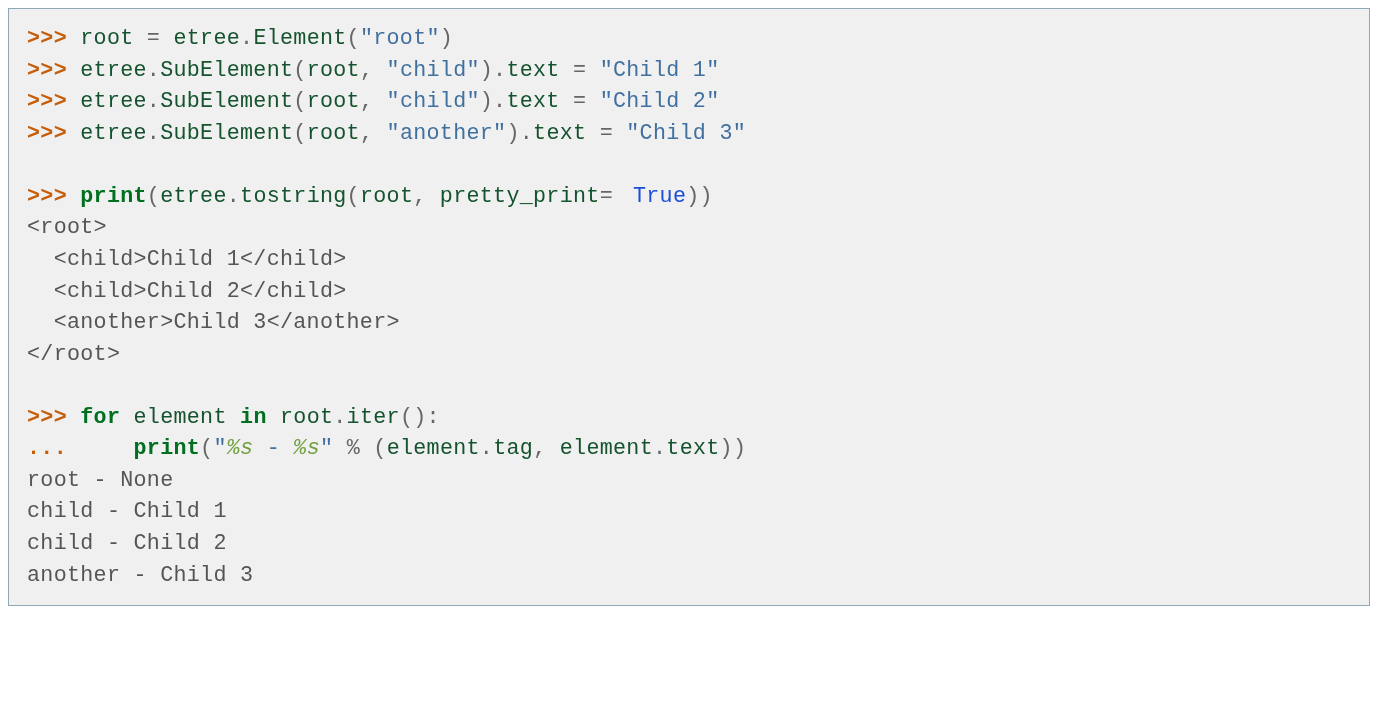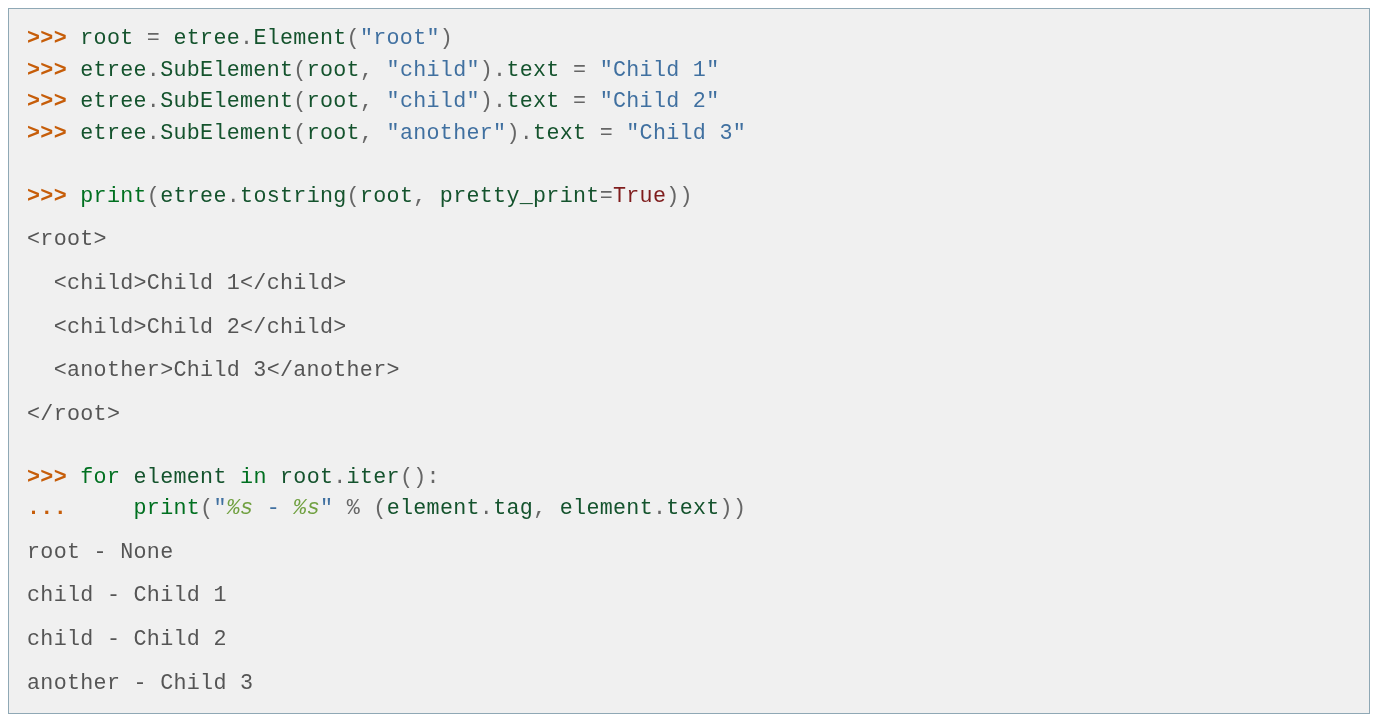--- a/index.html
+++ b/index.html
@@ -32,33 +32,33 @@
       font-weight: bold;
     }
     .text {
       color: #14532d;
     }
     .punct {
       color: #666666;
     }
     .keyword {
       color: #007020;
-      font-weight: normal;
+      font-weight: bold;
     }
     .string {
       color: #4070a0;
     }
     .fmt {
       color: #70a040;
       font-style: italic;
     }
     .const {
-      color: #7f1d1d;
+      color: #1d4ed8;
+      margin-left: 20px;
     }
     .output {
       color: #555555;
-      margin-top: 12px;
     }
   </style>
 </head>
 <body>
 
 <div class="code-block" id="codeblock"><div class="line"><span class="prompt">&gt;&gt;&gt; </span><span class="text">root </span><span class="punct">=</span><span class="text"> etree</span><span class="punct">.</span><span class="text">Element</span><span class="punct">(</span><span class="string">"root"</span><span class="punct">)</span></div><div class="line"><span class="prompt">&gt;&gt;&gt; </span><span class="text">etree</span><span class="punct">.</span><span class="text">SubElement</span><span class="punct">(</span><span class="text">root</span><span class="punct">,</span><span class="text"> </span><span class="string">"child"</span><span class="punct">).</span><span class="text">text </span><span class="punct">=</span><span class="text"> </span><span class="string">"Child 1"</span></div><div class="line"><span class="prompt">&gt;&gt;&gt; </span><span class="text">etree</span><span class="punct">.</span><span class="text">SubElement</span><span class="punct">(</span><span class="text">root</span><span class="punct">,</span><span class="text"> </span><span class="string">"child"</span><span class="punct">).</span><span class="text">text </span><span class="punct">=</span><span class="text"> </span><span class="string">"Child 2"</span></div><div class="line"><span class="prompt">&gt;&gt;&gt; </span><span class="text">etree</span><span class="punct">.</span><span class="text">SubElement</span><span class="punct">(</span><span class="text">root</span><span class="punct">,</span><span class="text"> </span><span class="string">"another"</span><span class="punct">).</span><span class="text">text </span><span class="punct">=</span><span class="text"> </span><span class="string">"Child 3"</span></div><div class="line">&nbsp;</div><div class="line"><span class="prompt">&gt;&gt;&gt; </span><span class="keyword">print</span><span class="punct">(</span><span class="text">etree</span><span class="punct">.</span><span class="text">tostring</span><span class="punct">(</span><span class="text">root</span><span class="punct">,</span><span class="text"> pretty_print</span><span class="punct">=</span><span class="const">True</span><span class="punct">))</span></div><div class="line output">&lt;root&gt;</div><div class="line output">  &lt;child&gt;Child 1&lt;/child&gt;</div><div class="line output">  &lt;child&gt;Child 2&lt;/child&gt;</div><div class="line output">  &lt;another&gt;Child 3&lt;/another&gt;</div><div class="line output">&lt;/root&gt;</div><div class="line">&nbsp;</div><div class="line"><span class="prompt">&gt;&gt;&gt; </span><span class="keyword">for</span><span class="text"> element </span><span class="keyword">in</span><span class="text"> root</span><span class="punct">.</span><span class="text">iter</span><span class="punct">():</span></div><div class="line"><span class="continuation">... </span><span class="text">    </span><span class="keyword">print</span><span class="punct">(</span><span class="string">"</span><span class="fmt">%s</span><span class="string"> - </span><span class="fmt">%s</span><span class="string">"</span><span class="text"> </span><span class="punct">%</span><span class="text"> </span><span class="punct">(</span><span class="text">element</span><span class="punct">.</span><span class="text">tag</span><span class="punct">,</span><span class="text"> element</span><span class="punct">.</span><span class="text">text</span><span class="punct">))</span></div><div class="line output">root - None</div><div class="line output">child - Child 1</div><div class="line output">child - Child 2</div><div class="line output">another - Child 3</div></div>
 
 </body></html>

